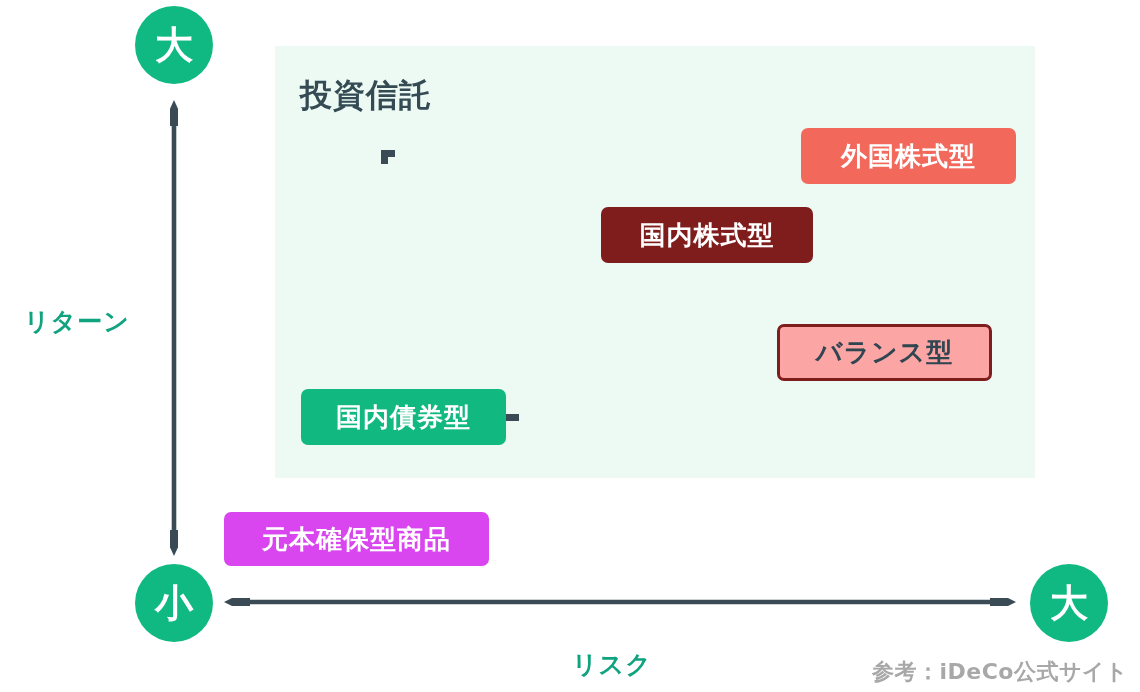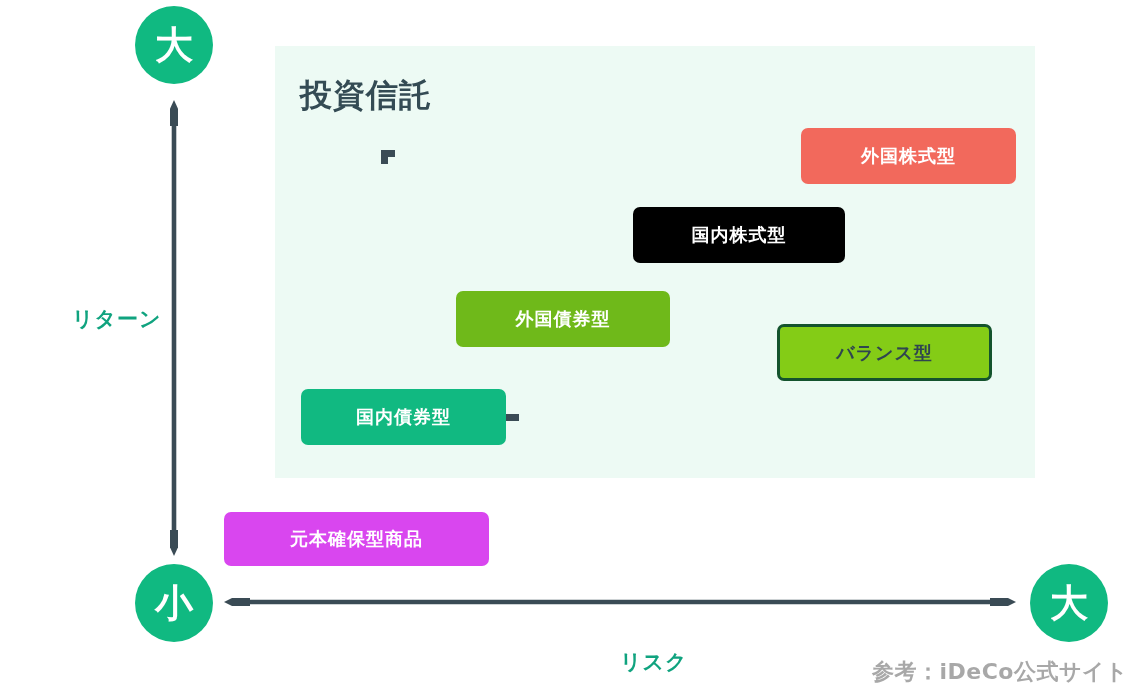--- a/index.html
+++ b/index.html
@@ -68,25 +68,24 @@
   .axis-h {
     position: absolute;
     left: 224px;
     top: 598px;
     width: 792px;
     height: 8px;
   }
   .axis-label {
     position: absolute;
     color: #10a37f;
-    font-size: 21px;
+    font-size: 25px;
     font-weight: bold;
     letter-spacing: 1px;
     white-space: nowrap;
-    margin-left: 48px;
   }
   .label-return { left: 24px; top: 305px; }
   .label-risk   { left: 572px; top: 648px; }
 
   
   .dash {
     position: absolute;
     background-image: linear-gradient(to right, #3a4b55 0 14px, transparent 14px 26px);
     background-repeat: repeat-x;
     height: 7px;
@@ -103,46 +102,46 @@
   .dash-right  { left: 902px; top: 168px; height: 253px; }
 
   
   .box {
     position: absolute;
     display: flex;
     align-items: center;
     justify-content: center;
     border-radius: 7px;
     color: #ffffff;
-    font-size: 18px;
+    font-size: 26px;
     font-weight: bold;
     letter-spacing: 1px;
     white-space: nowrap;
     box-sizing: border-box;
   }
   .box-foreign-stock {
     left: 801px; top: 128px; width: 215px; height: 56px;
     background: #f2695c;
   }
   .box-domestic-stock {
-    left: 633px; top: 207px; width: 212px; height: 56px;
-    background: #000000;
+    left: 601px; top: 207px; width: 212px; height: 56px;
+    background: #7f1d1d;
   }
   .box-foreign-bond {
     left: 456px; top: 291px; width: 214px; height: 56px;
     background: #6fb91a;
   }
   .box-domestic-bond {
     left: 301px; top: 389px; width: 205px; height: 56px;
     background: #11b981;
   }
   .box-balanced {
     left: 777px; top: 324px; width: 215px; height: 57px;
-    background: #84cc16;
-    border: 3px solid #14532d;
+    background: #fca5a5;
+    border: 3px solid #7f1d1d;
     color: #2f4550;
   }
   .box-principal {
     left: 224px; top: 512px; width: 265px; height: 54px;
     background: #d946ef;
   }
 
   
   .credit {
     position: absolute;
@@ -182,20 +181,19 @@
 
   <div class="circle circle-top">大</div>
   <div class="circle circle-bl">小</div>
   <div class="circle circle-br">大</div>
 
   <div class="axis-label label-return">リターン</div>
   <div class="axis-label label-risk">リスク</div>
 
   <div class="box box-foreign-stock">外国株式型</div>
   <div class="box box-domestic-stock">国内株式型</div>
-  <div class="box box-foreign-bond">外国債券型</div>
   <div class="box box-domestic-bond">国内債券型</div>
   <div class="box box-balanced">バランス型</div>
   <div class="box box-principal">元本確保型商品</div>
 
   <div class="credit">参考：iDeCo公式サイト</div>
 
 </div>
 
 </body></html>

